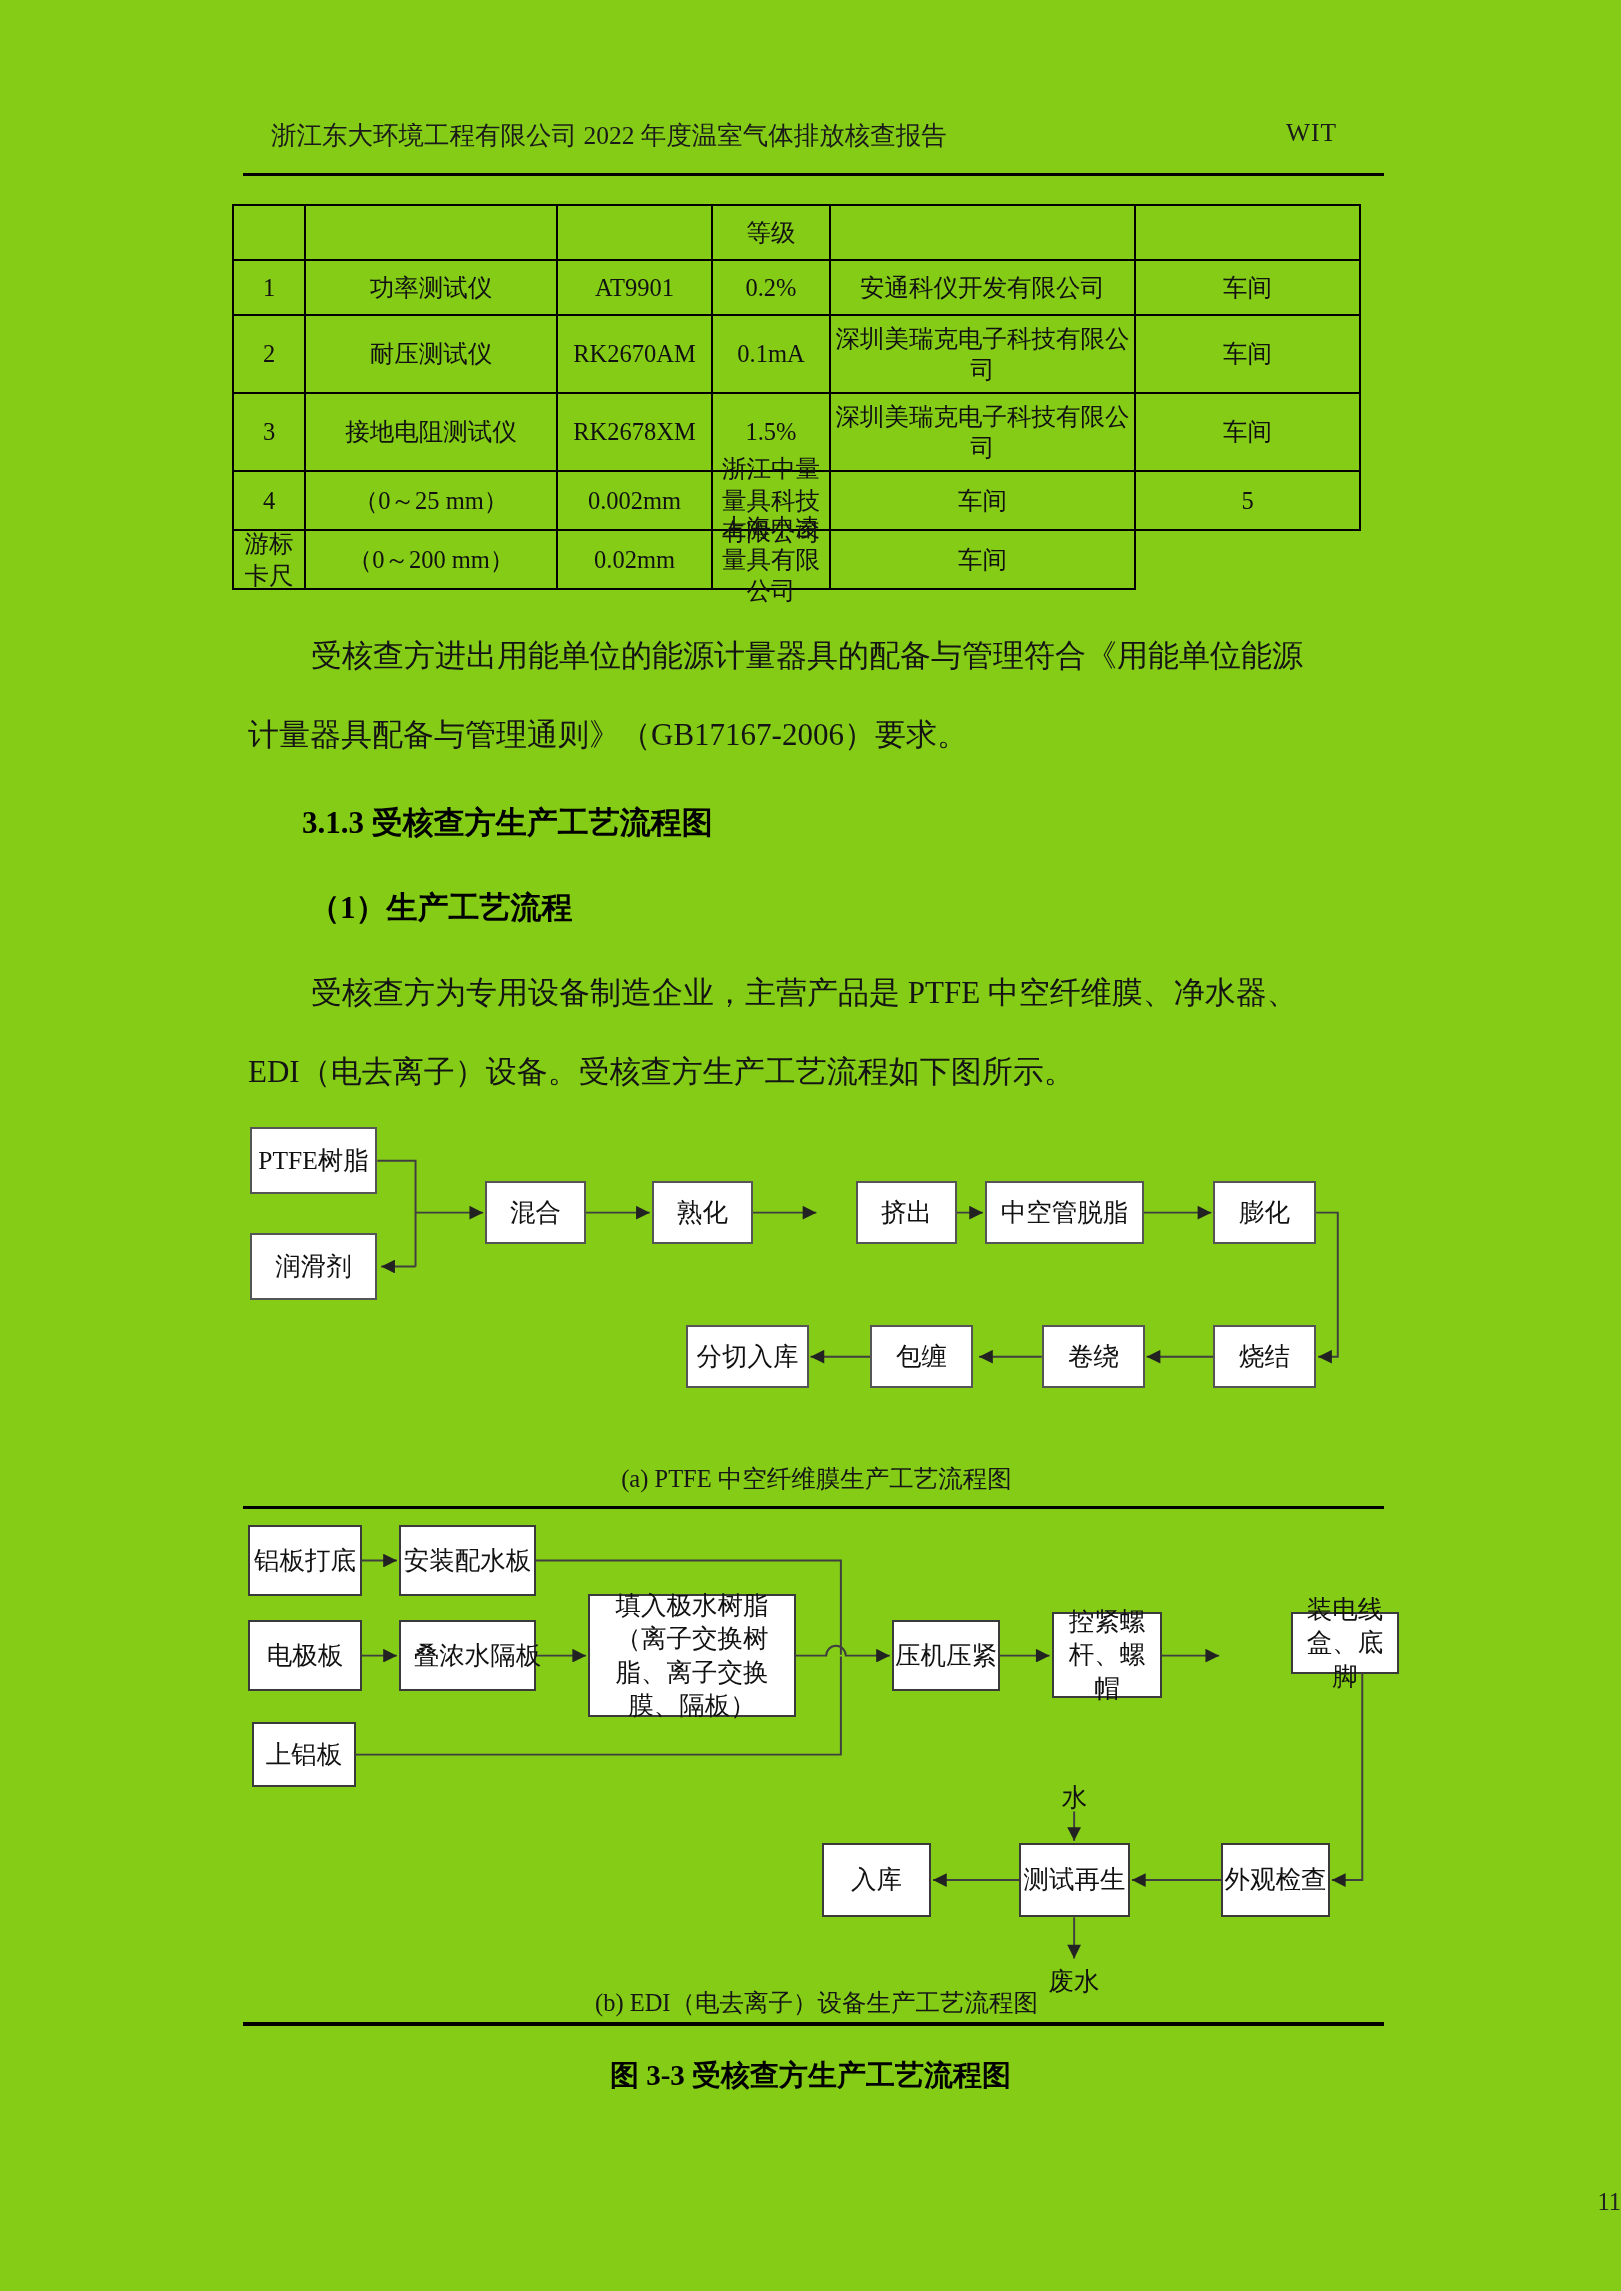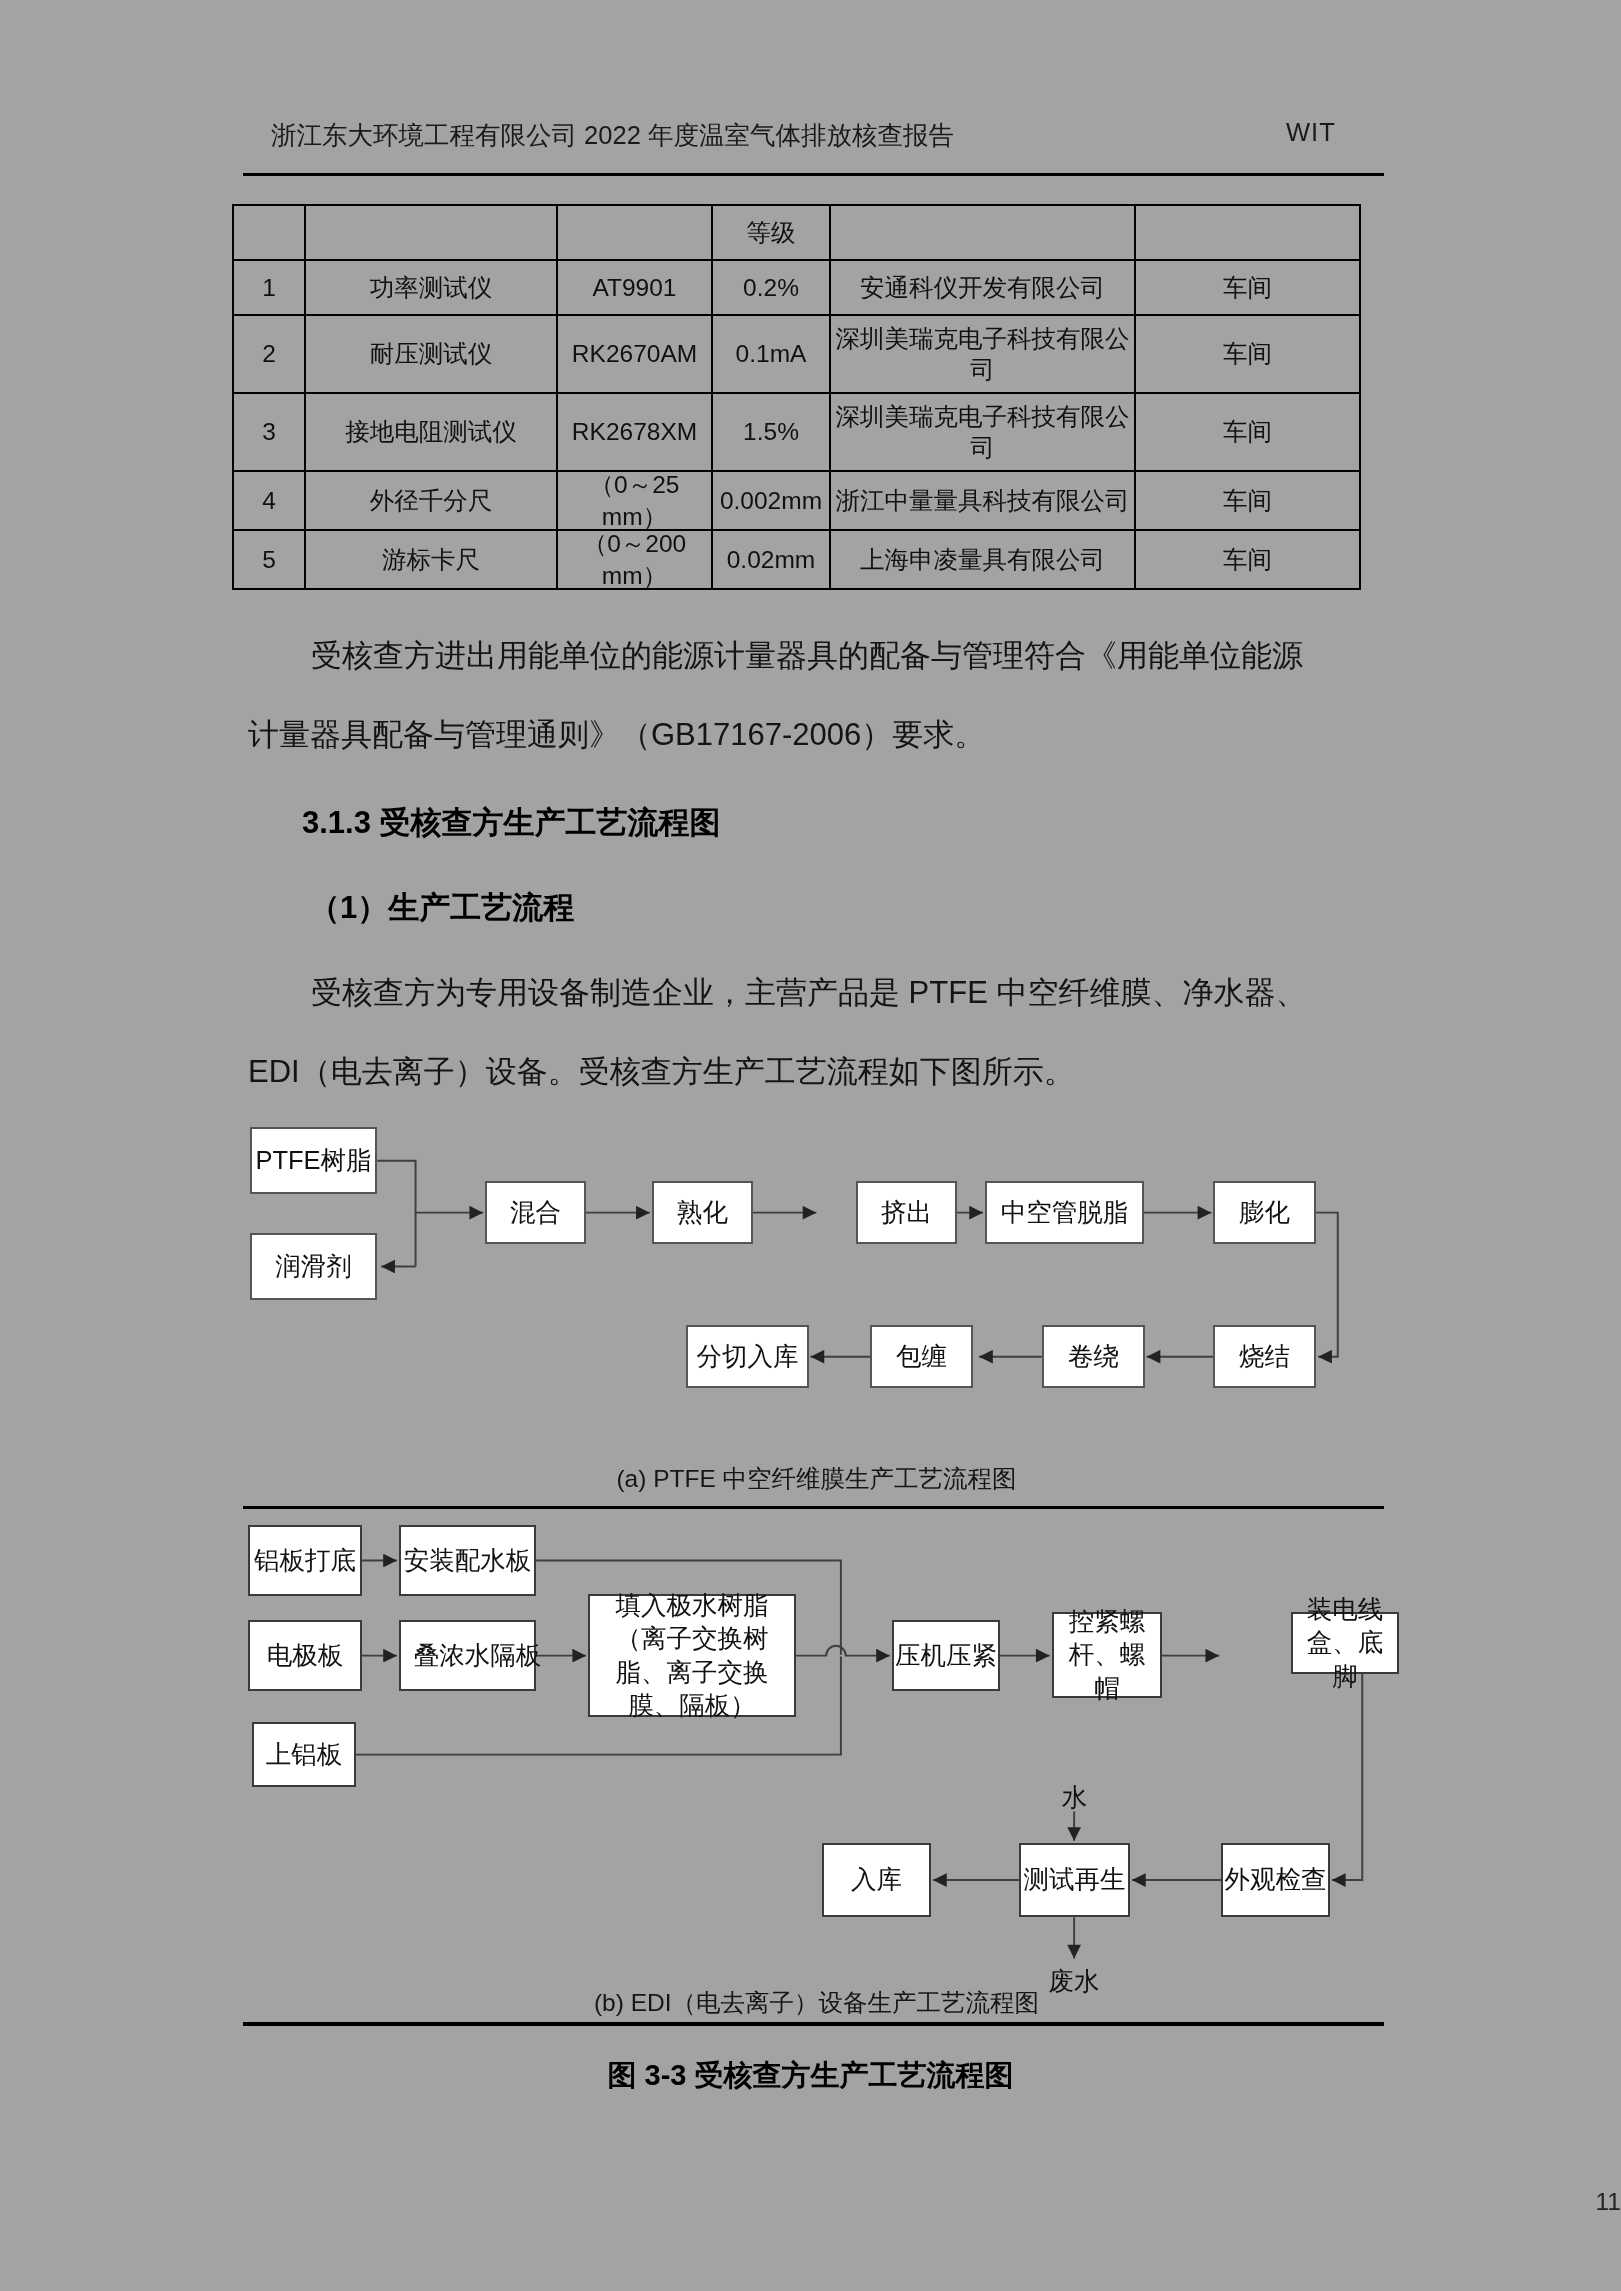--- a/index.html
+++ b/index.html
@@ -1,18 +1,18 @@
 <!DOCTYPE html>
 <html><head>
 <meta charset="utf-8">
 <style>
   html,body{margin:0;padding:0;background:#ffffff;}
   #page{
-    position:relative;width:1621px;height:2292px;background:#a3a3a3;
-    font-family:Liberation Sans, sans-serif;color:#1a1a1a;overflow:hidden;
+    position:relative;width:1621px;height:2292px;background:#84cc16;
+    font-family:Liberation Serif, serif;color:#1a1a1a;overflow:hidden;
   }
   .abs{position:absolute;}
   
   .hdr-title{left:271px;top:118px;font-size:25.5px;white-space:nowrap;}
   .hdr-mark{left:1286px;top:118px;font-size:25.5px;letter-spacing:1px;}
   .rule{background:#000;}
   
   .dtable{
     left:232px;top:204px;display:grid;
     grid-template-columns:72px 252px 155px 118px 305px 225px;
@@ -73,21 +73,20 @@
     <div class="cell">车间</div>
 
     <div class="cell">3</div>
     <div class="cell">接地电阻测试仪</div>
     <div class="cell">RK2678XM</div>
     <div class="cell">1.5%</div>
     <div class="cell">深圳美瑞克电子科技有限公司</div>
     <div class="cell">车间</div>
 
     <div class="cell">4</div>
-    <div class="cell">外径千分尺</div>
     <div class="cell">（0～25 mm）</div>
     <div class="cell">0.002mm</div>
     <div class="cell">浙江中量量具科技有限公司</div>
     <div class="cell">车间</div>
 
     <div class="cell">5</div>
     <div class="cell">游标卡尺</div>
     <div class="cell">（0～200 mm）</div>
     <div class="cell">0.02mm</div>
     <div class="cell">上海申凌量具有限公司</div>

